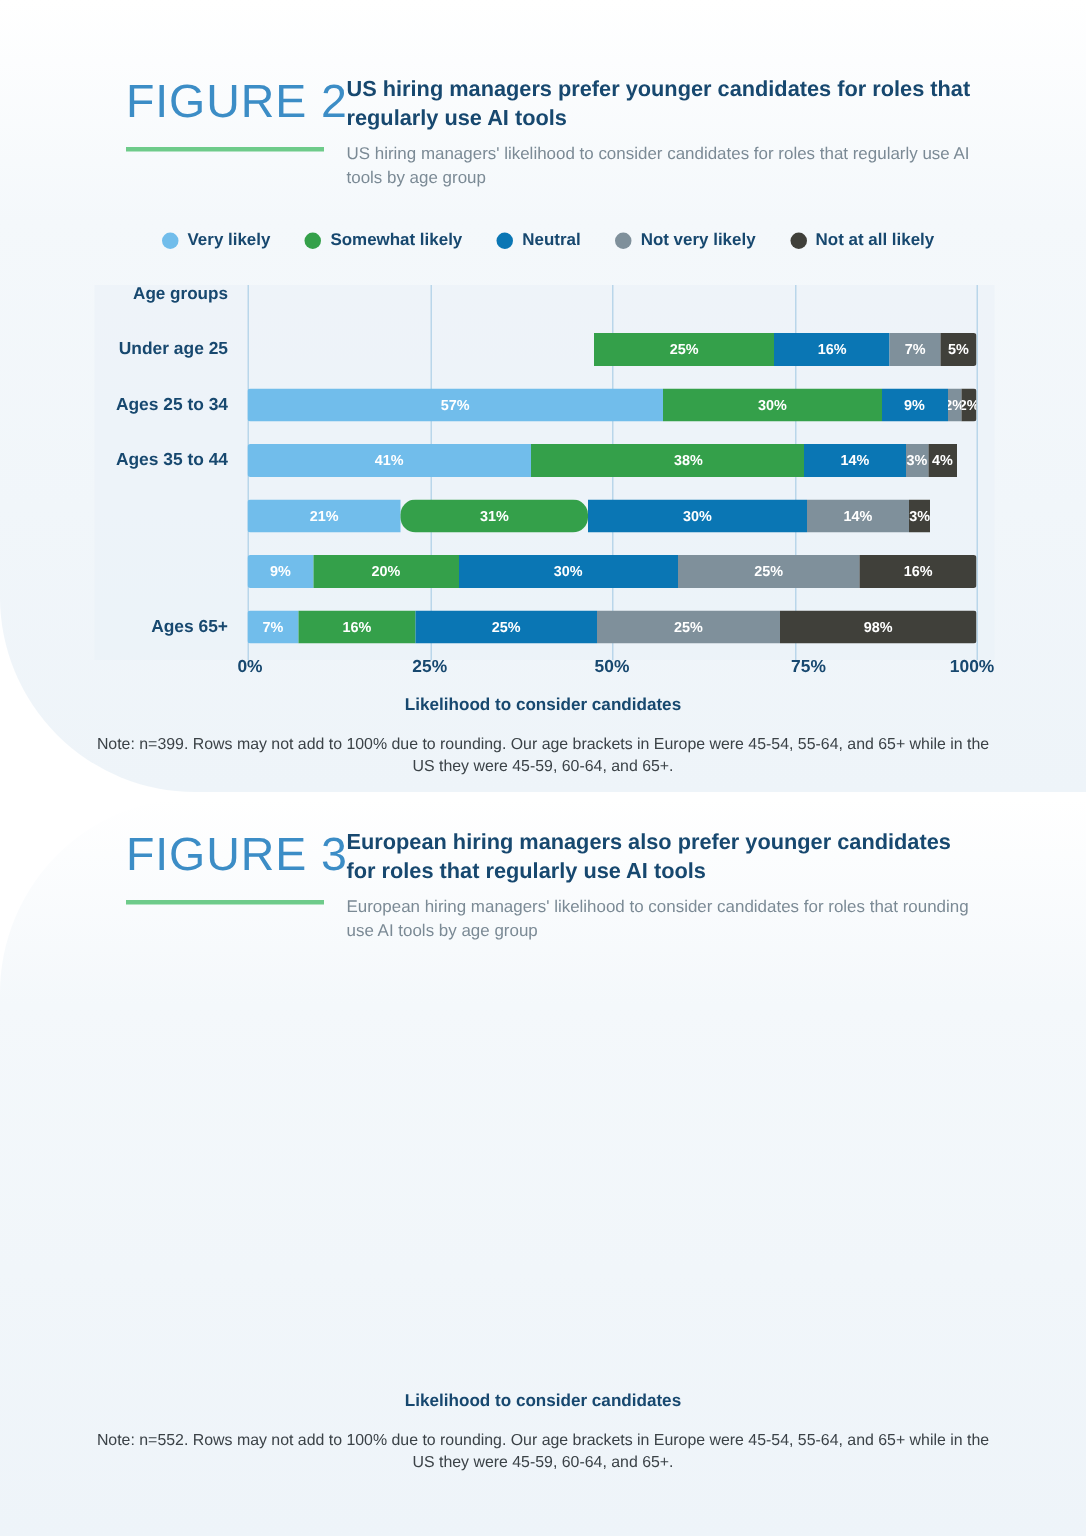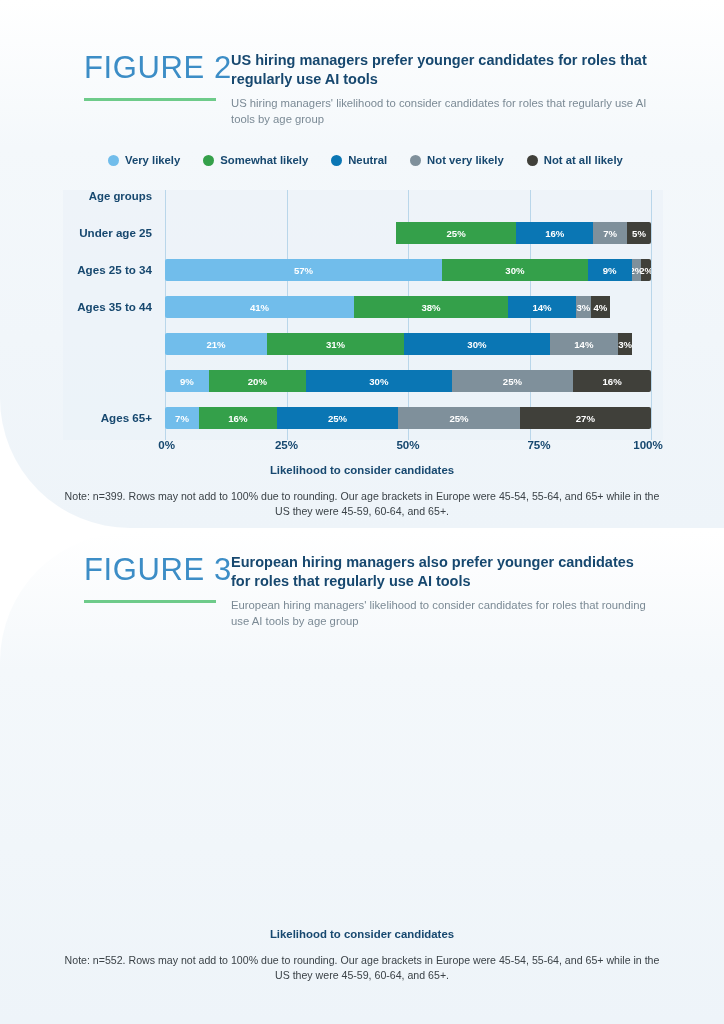--- a/index.html
+++ b/index.html
@@ -279,30 +279,30 @@
             <div class="seg" title="Somewhat likely: 30%" style="width: 145.8px; background: rgb(52, 160, 74);">30%</div>
             <div class="seg" title="Neutral: 9%" style="width: 43.74px; background: rgb(10, 118, 180);">9%</div>
             <div class="seg" title="Not very likely: 2%" style="width: 9.72px; background: rgb(127, 144, 155);">2%</div>
             <div class="seg" title="Not at all likely: 2%" style="width: 9.72px; background: rgb(64, 64, 58);">2%</div>
           </div>
         </div>
         <div class="row">
           <div class="row-label">Ages 35 to 44</div>
           <div class="bar">
             <div class="seg" title="Very likely: 41%" style="width: 189px; background: rgb(113, 189, 235);">41%</div>
-            <div class="seg" title="Somewhat likely: 38%" style="width: 154px; background: rgb(52, 160, 74);">38%</div>
+            <div class="seg" title="Somewhat likely: 38%" style="width: 154px; background: rgb(52, 160, 74); padding-left: 28px;">38%</div>
             <div class="seg" title="Neutral: 14%" style="width: 68.04px; background: rgb(10, 118, 180);">14%</div>
             <div class="seg" title="Not very likely: 3%" style="width: 14.58px; background: rgb(127, 144, 155);">3%</div>
             <div class="seg" title="Not at all likely: 4%" style="width: 19.44px; background: rgb(64, 64, 58);">4%</div>
           </div>
         </div>
         <div class="row">
           <div class="bar">
             <div class="seg" title="Very likely: 21%" style="width: 102.06px; background: rgb(113, 189, 235);">21%</div>
-            <div class="seg" title="Somewhat likely: 31%" style="width: 137px; background: rgb(52, 160, 74);">31%</div>
+            <div class="seg" title="Somewhat likely: 31%" style="width: 125px; background: rgb(52, 160, 74); border-radius: 10px;">31%</div>
             <div class="seg" title="Neutral: 30%" style="width: 145.8px; background: rgb(10, 118, 180);">30%</div>
             <div class="seg" title="Not very likely: 14%" style="width: 68.04px; background: rgb(127, 144, 155);">14%</div>
             <div class="seg" title="Not at all likely: 3%" style="width: 14.58px; background: rgb(64, 64, 58);">3%</div>
           </div>
         </div>
         <div class="row">
           <div class="bar">
             <div class="seg" title="Very likely: 9%" style="width: 43.74px; background: rgb(113, 189, 235);">9%</div>
             <div class="seg" title="Somewhat likely: 20%" style="width: 97.2px; background: rgb(52, 160, 74);">20%</div>
             <div class="seg" title="Neutral: 30%" style="width: 145.8px; background: rgb(10, 118, 180);">30%</div>
@@ -310,21 +310,21 @@
             <div class="seg" title="Not at all likely: 16%" style="width: 77.76px; background: rgb(64, 64, 58);">16%</div>
           </div>
         </div>
         <div class="row">
           <div class="row-label">Ages 65+</div>
           <div class="bar">
             <div class="seg" title="Very likely: 7%" style="width: 34.02px; background: rgb(113, 189, 235);">7%</div>
             <div class="seg" title="Somewhat likely: 16%" style="width: 77.76px; background: rgb(52, 160, 74);">16%</div>
             <div class="seg" title="Neutral: 25%" style="width: 121.5px; background: rgb(10, 118, 180);">25%</div>
             <div class="seg" title="Not very likely: 25%" style="width: 121.5px; background: rgb(127, 144, 155);">25%</div>
-            <div class="seg" title="Not at all likely: 27%" style="width: 131.22px; background: rgb(64, 64, 58);">27%</div>
+            <div class="seg" title="Not at all likely: 27%" style="width: 131.22px; background: rgb(64, 64, 58);">98%</div>
           </div>
         </div>
       </div>
     <div class="x-axis-labels" id="xaxis-2" style="top:248px;">
         <div class="x-tick" style="left: 0px; transform: translateX(-40%);">0%</div>
         <div class="x-tick" style="left: 121.5px;">25%</div>
         <div class="x-tick" style="left: 243px;">50%</div>
         <div class="x-tick" style="left: 374px;">75%</div>
         <div class="x-tick" style="left: 486px; transform: translateX(-60%);">100%</div>
       </div>

